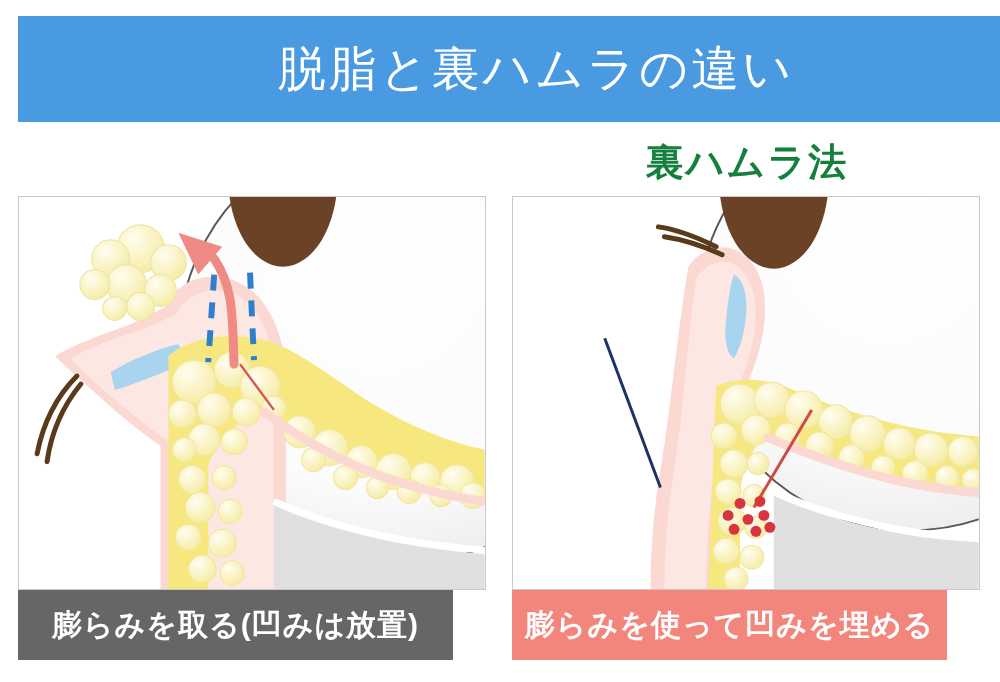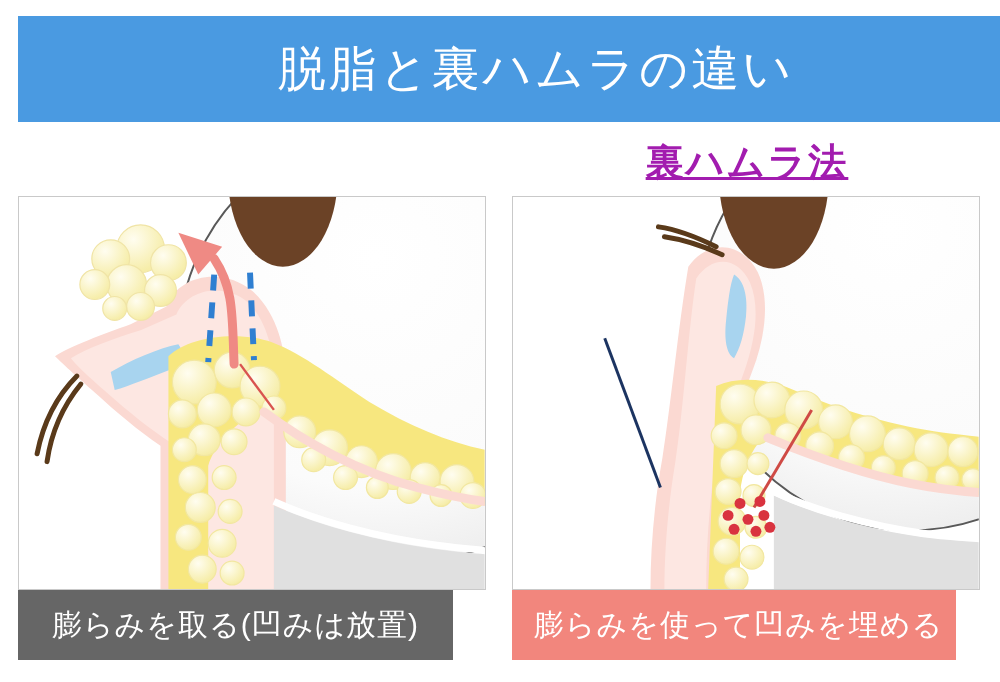--- a/index.html
+++ b/index.html
@@ -51,21 +51,21 @@
     height: 52px;
     display: flex;
     align-items: center;
     justify-content: center;
     font-size: 38px;
     font-weight: 700;
     letter-spacing: 2px;
     white-space: nowrap;
   }
   .col-heading.left  { left: 18px;  width: 470px; color: #6b6b6b; }
-  .col-heading.right { left: 512px; width: 470px; color: #a21caf; text-decoration: underline; }
+  .col-heading.right { left: 512px; width: 470px; color: #15803d; }
 
   
   .panel {
     position: absolute;
     top: 196px;
     width: 468px;
     height: 394px;
     border: 1px solid #c9c9c9;
     background: #ffffff;
     overflow: hidden;
@@ -79,26 +79,26 @@
   .caption {
     position: absolute;
     top: 590px;
     width: 435px;
     height: 70px;
     display: flex;
     align-items: center;
     justify-content: center;
     color: #ffffff;
     font-size: 30px;
-    font-weight: 400;
+    font-weight: 700;
     letter-spacing: 1px;
     white-space: nowrap;
   }
   .caption.left  { left: 18px;  background: #666666; }
-  .caption.right { left: 512px; background: #f2867d; padding-left: 9px; }
+  .caption.right { left: 512px; background: #f2867d; }
 </style>
 </head>
 <body>
 
 <div class="page">
 
   <div class="header-bar">
     <div class="header-title">脱脂と裏ハムラの違い</div>
   </div>
 

